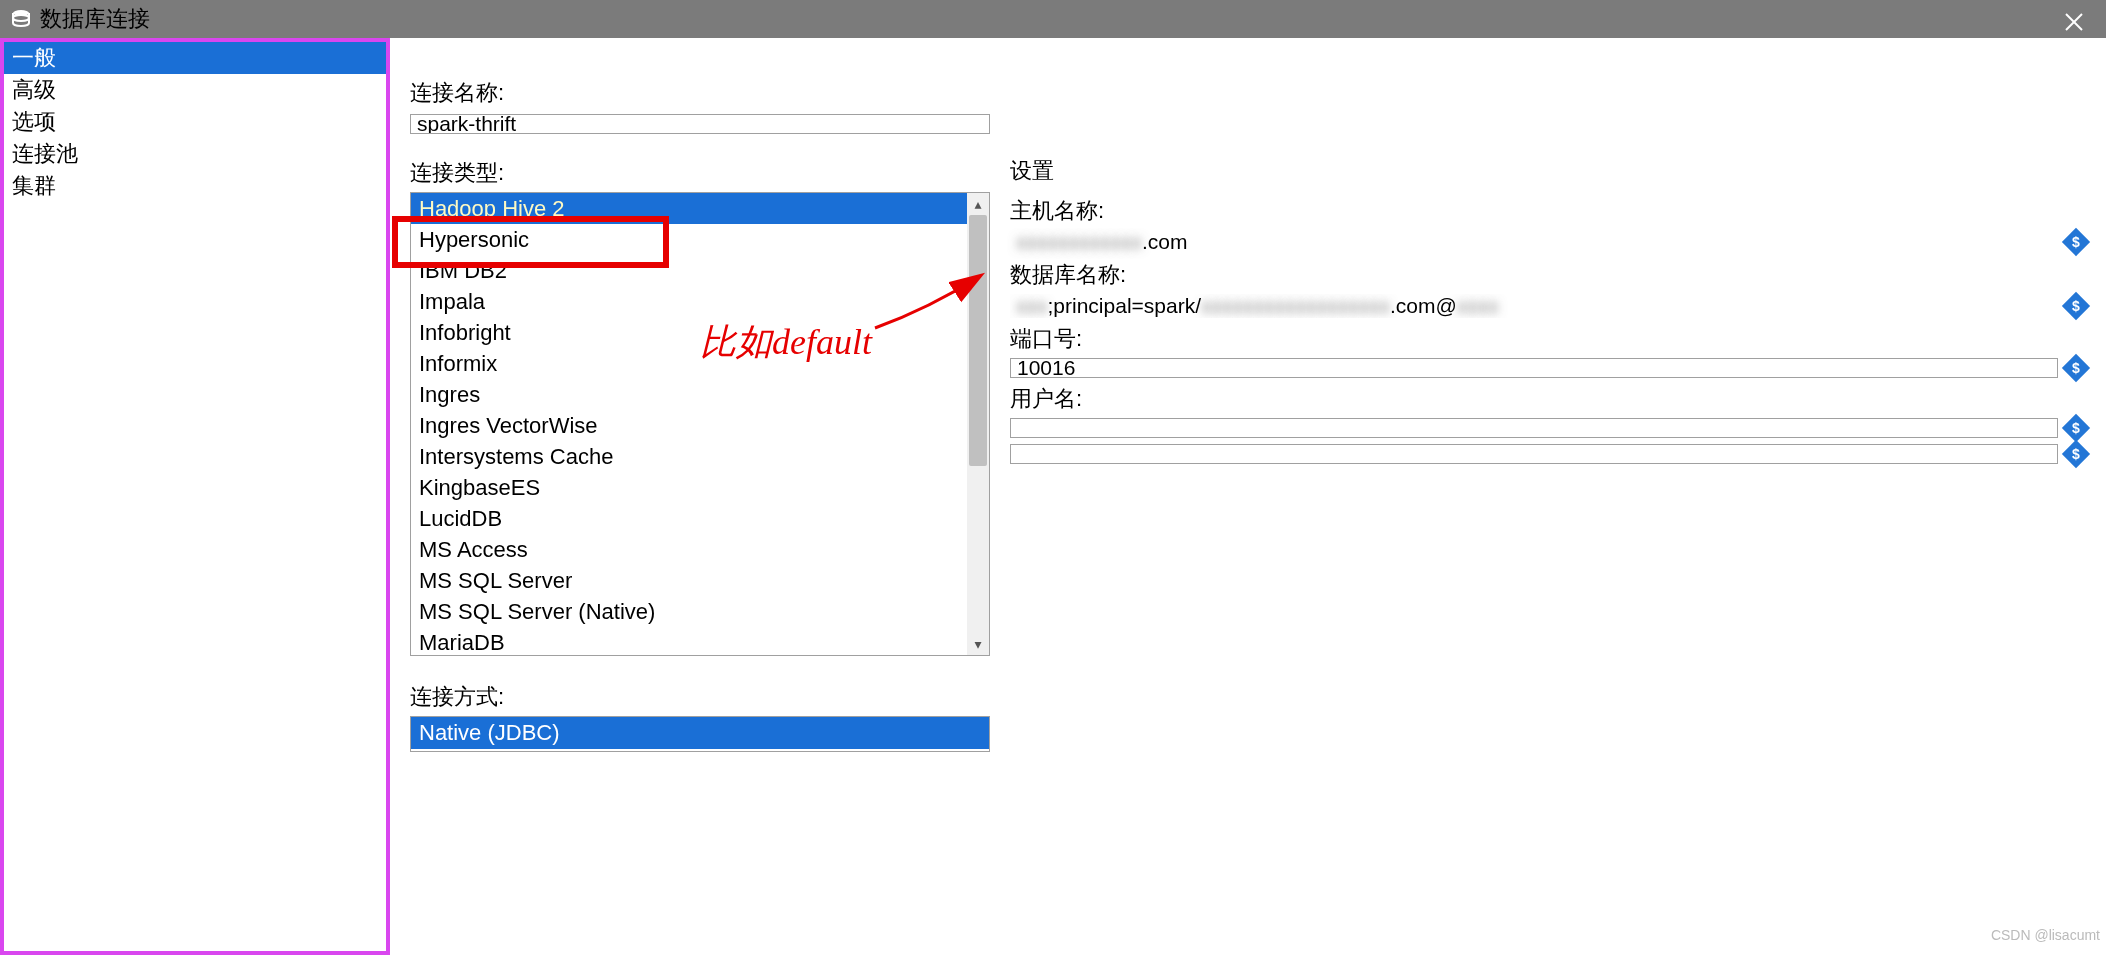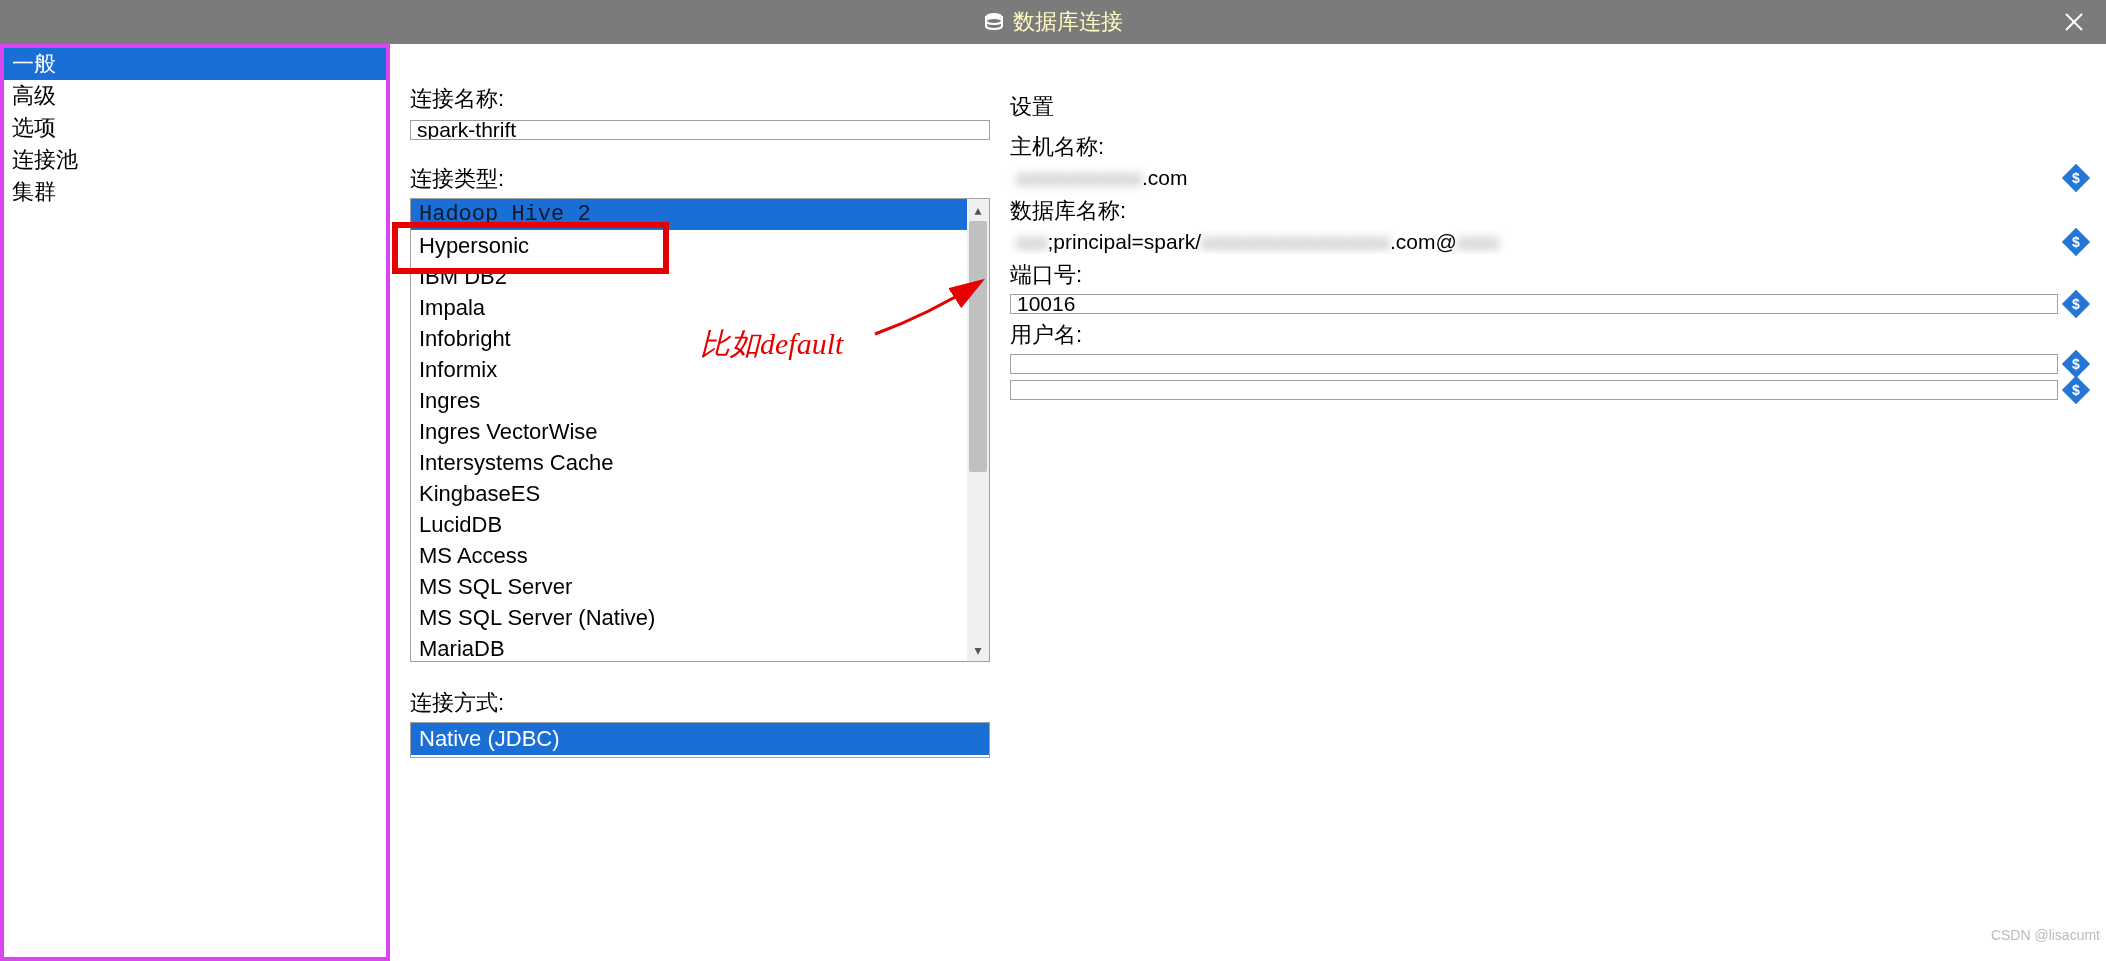--- a/index.html
+++ b/index.html
@@ -5,28 +5,27 @@
   html, body {
     margin: 0; padding: 0;
     width: 2106px; height: 961px;
     font-family: "Microsoft YaHei", "Segoe UI", Arial, sans-serif;
     font-size: 21px;
     background: #ffffff;
     overflow: hidden;
     color: #000;
   }
   .titlebar {
-    height: 44px;
+    height: 38px;
     background: #7b7b7b;
-    color: #fef9c3;
+    color: #000000;
     display: flex;
     align-items: center;
     padding: 0 10px;
     position: relative;
-    justify-content: center;
   }
   .titlebar .appicon {
     margin-right: 8px;
     display: flex;
     align-items: center;
   }
   .titlebar .title { font-size: 22px; }
   .titlebar .close {
     position: absolute;
     right: 10px; top: 0;
@@ -63,21 +62,21 @@
     position: relative;
     padding: 0 20px 0 20px;
   }
   .col-left {
     width: 580px;
     padding-top: 40px;
     position: relative;
   }
   .col-right {
     flex: 1;
-    padding-top: 48px;
+    padding-top: 118px;
     padding-left: 20px;
   }
   .label {
     font-size: 22px;
     margin-bottom: 4px;
   }
   input.textfield {
     width: 100%;
     box-sizing: border-box;
     border: 1px solid #a0a0a0;
@@ -99,22 +98,21 @@
     overflow: hidden;
   }
   .listbox .litem {
     padding: 0 8px;
     line-height: 31px;
     font-size: 22px;
     white-space: nowrap;
   }
   .listbox .litem.selected {
     background: #1a6fd6;
-    color: #0f172a;
-    font-family: Liberation Mono, monospace;
+    color: #fef9c3;
   }
   .listbox .scrollbar {
     width: 22px;
     background: #f0f0f0;
     display: flex;
     flex-direction: column;
   }
   .scrollbar .arrow {
     height: 22px;
     display: flex;
@@ -177,21 +175,21 @@
   .diamond span { transform: rotate(-45deg); font-weight: bold; }
   .highlight-box {
     position: absolute;
     border: 6px solid #e60000;
     pointer-events: none;
   }
   .annotation {
     position: absolute;
     color: #e60000;
     font-style: italic;
-    font-size: 30px;
+    font-size: 36px;
     font-family: "STKaiti","KaiTi",serif;
     pointer-events: none;
   }
   .arrow-svg {
     position: absolute;
     pointer-events: none;
   }
   .watermark {
     position: absolute;
     right: 6px;

